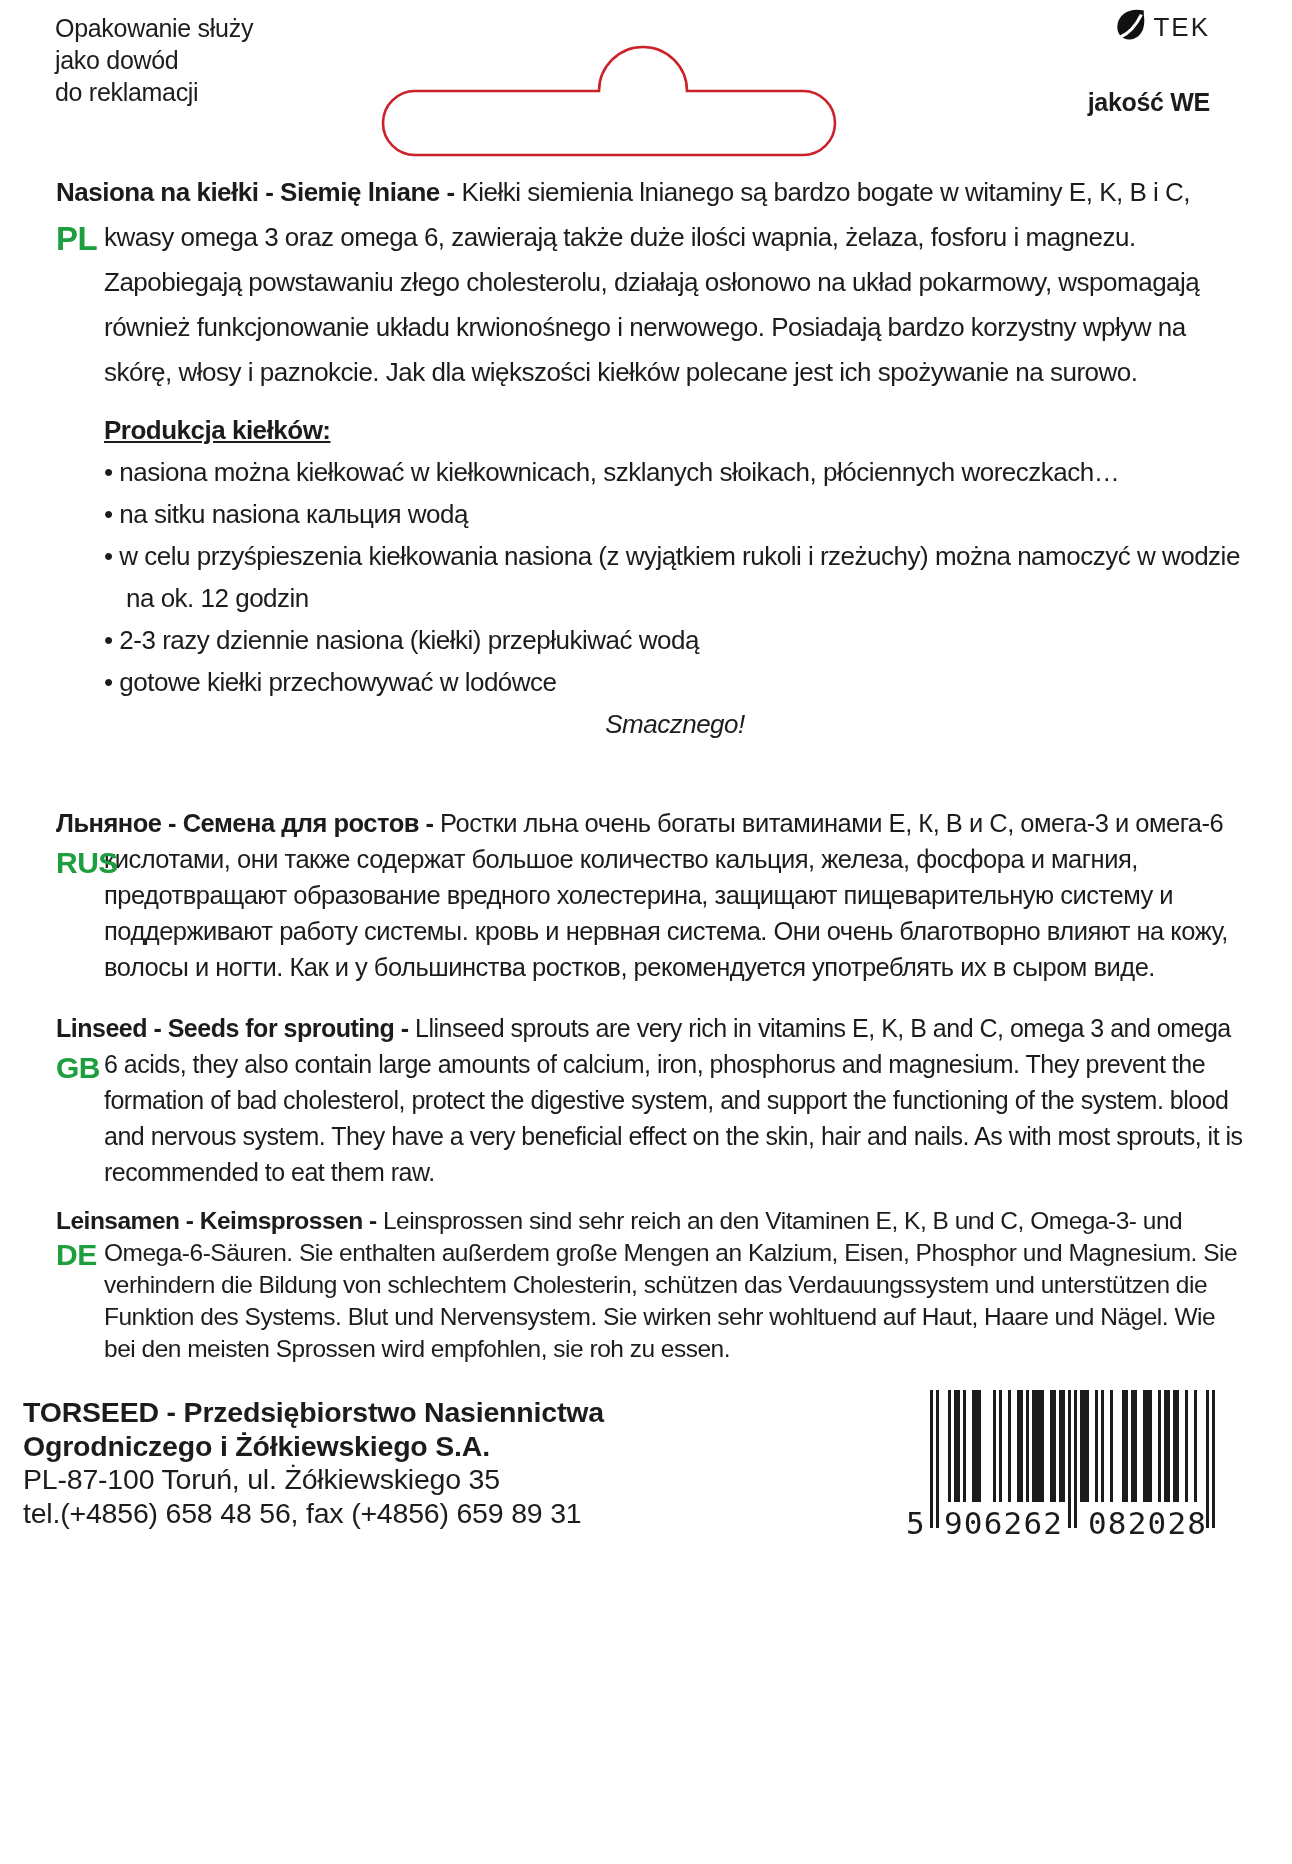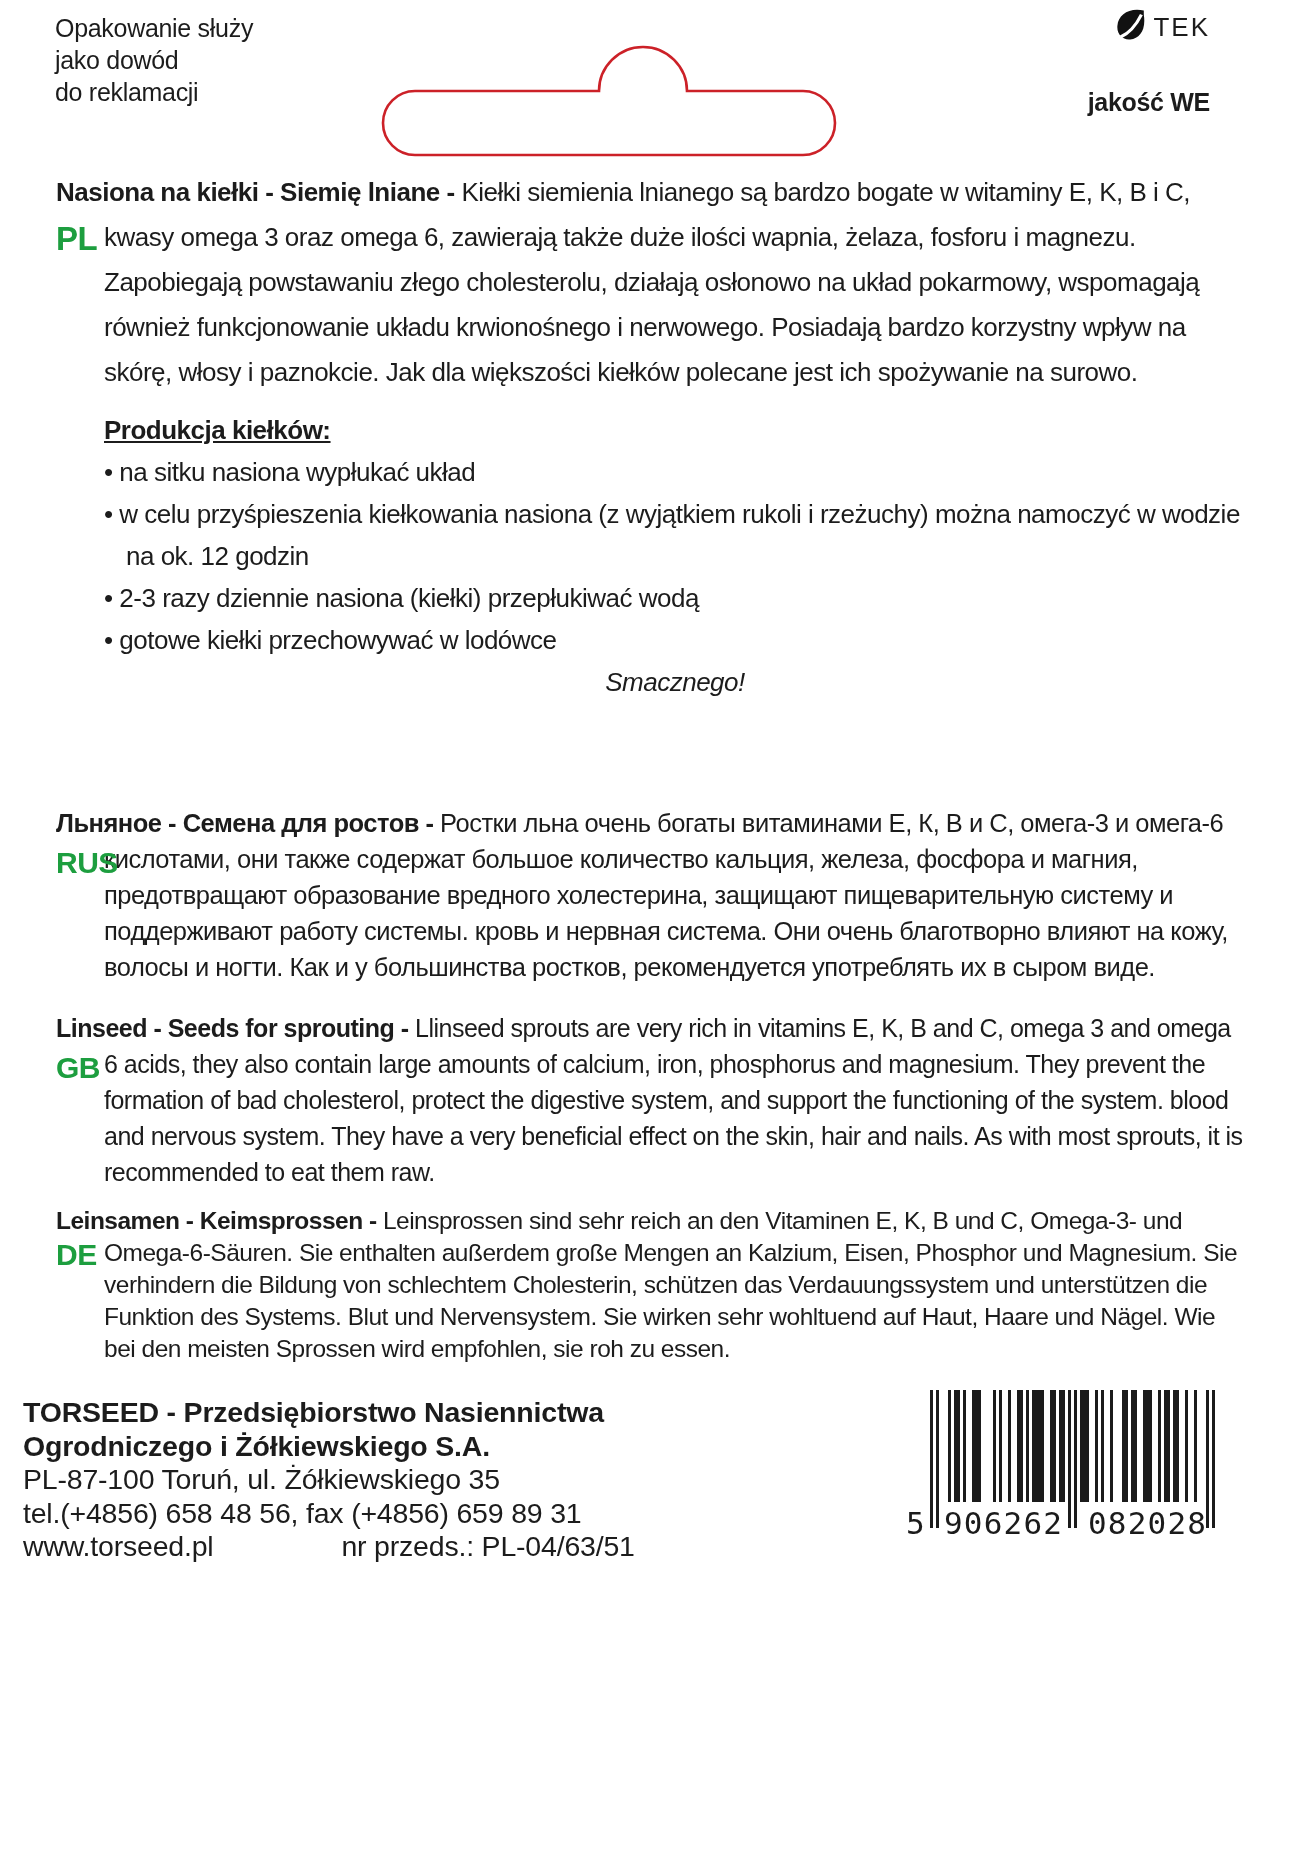--- a/index.html
+++ b/index.html
@@ -106,21 +106,22 @@
     <path d="M 224 52 A 44 44 0 0 1 312 52 L 428 52 A 32 32 0 0 1 428 116 L 40 116 A 32 32 0 0 1 40 52 Z" fill="none" stroke="var(--red)" stroke-width="2.6"></path>
   </svg>
 
   <section class="lang-section sec-pl">
     <span class="lang-label">PL</span>
     <p class="para"><span class="sec-head">Nasiona na kiełki - Siemię lniane</span><span class="sec-head"> - </span><span>Kiełki siemienia lnianego są bardzo bogate w witaminy E, K, B i C, kwasy omega 3 oraz omega 6, zawierają także duże ilości wapnia, żelaza, fosforu i magnezu. Zapobiegają powstawaniu złego cholesterolu, działają osłonowo na układ pokarmowy, wspomagają również funkcjonowanie układu krwionośnego i nerwowego. Posiadają bardzo korzystny wpływ na skórę, włosy i paznokcie. Jak dla większości kiełków polecane jest ich spożywanie na surowo.</span></p>
 
     <div class="production">
       <div class="prod-title">Produkcja kiełków:</div>
       <div>
-          <div class="bullet-item"><span>• </span><span>na sitku nasiona wypłukać układ</span></div>
+          <div class="bullet-item"><span>• </span><span>nasiona można kiełkować w kiełkownicach, szklanych słoikach, płóciennych woreczkach…</span></div>
+          <div class="bullet-item"><span>• </span><span>na sitku nasiona кальция wodą</span></div>
           <div class="bullet-item"><span>• </span><span>w celu przyśpieszenia kiełkowania nasiona (z wyjątkiem rukoli i rzeżuchy) można namoczyć w wodzie na ok. 12 godzin</span></div>
           <div class="bullet-item"><span>• </span><span>2-3 razy dziennie nasiona (kiełki) przepłukiwać wodą</span></div>
           <div class="bullet-item"><span>• </span><span>gotowe kiełki przechowywać w lodówce</span></div>
         </div>
       <div class="prod-closing">Smacznego!</div>
     </div>
   </section>
 
   <section class="lang-section sec-rus">
     <span class="lang-label">RUS</span>
@@ -135,24 +136,20 @@
   <section class="lang-section sec-de">
     <span class="lang-label">DE</span>
     <p class="para"><span class="sec-head">Leinsamen - Keimsprossen</span><span class="sec-head"> - </span><span>Leinsprossen sind sehr reich an den Vitaminen E, K, B und C, Omega-3- und Omega-6-Säuren. Sie enthalten außerdem große Mengen an Kalzium, Eisen, Phosphor und Magnesium. Sie verhindern die Bildung von schlechtem Cholesterin, schützen das Verdauungssystem und unterstützen die Funktion des Systems. Blut und Nervensystem. Sie wirken sehr wohltuend auf Haut, Haare und Nägel. Wie bei den meisten Sprossen wird empfohlen, sie roh zu essen.</span></p>
   </section>
 
   <footer class="footer">
     <div class="bold">TORSEED - Przedsiębiorstwo Nasiennictwa</div>
     <div class="bold">Ogrodniczego i Żółkiewskiego S.A.</div>
     <div>PL-87-100 Toruń, ul. Żółkiewskiego 35</div>
     <div>tel.(+4856) 658 48 56, fax (+4856) 659 89 31</div>
-    <div class="footer-last">
-      <span>www.torseed.pl</span>
-      <span>nr przeds.: PL-04/63/51</span>
-    </div>
   </footer>
 
   <div class="barcode">
     <svg id="barcode-svg" width="316" height="162" viewBox="0 0 316 162">
         <rect x="26" y="0" width="3" height="138" fill="#1b1b1b"></rect>
         <rect x="32" y="0" width="3" height="138" fill="#1b1b1b"></rect>
         <rect x="44" y="0" width="3" height="112" fill="#1b1b1b"></rect>
         <rect x="50" y="0" width="3" height="112" fill="#1b1b1b"></rect>
         <rect x="53" y="0" width="3" height="112" fill="#1b1b1b"></rect>
         <rect x="59" y="0" width="3" height="112" fill="#1b1b1b"></rect>

